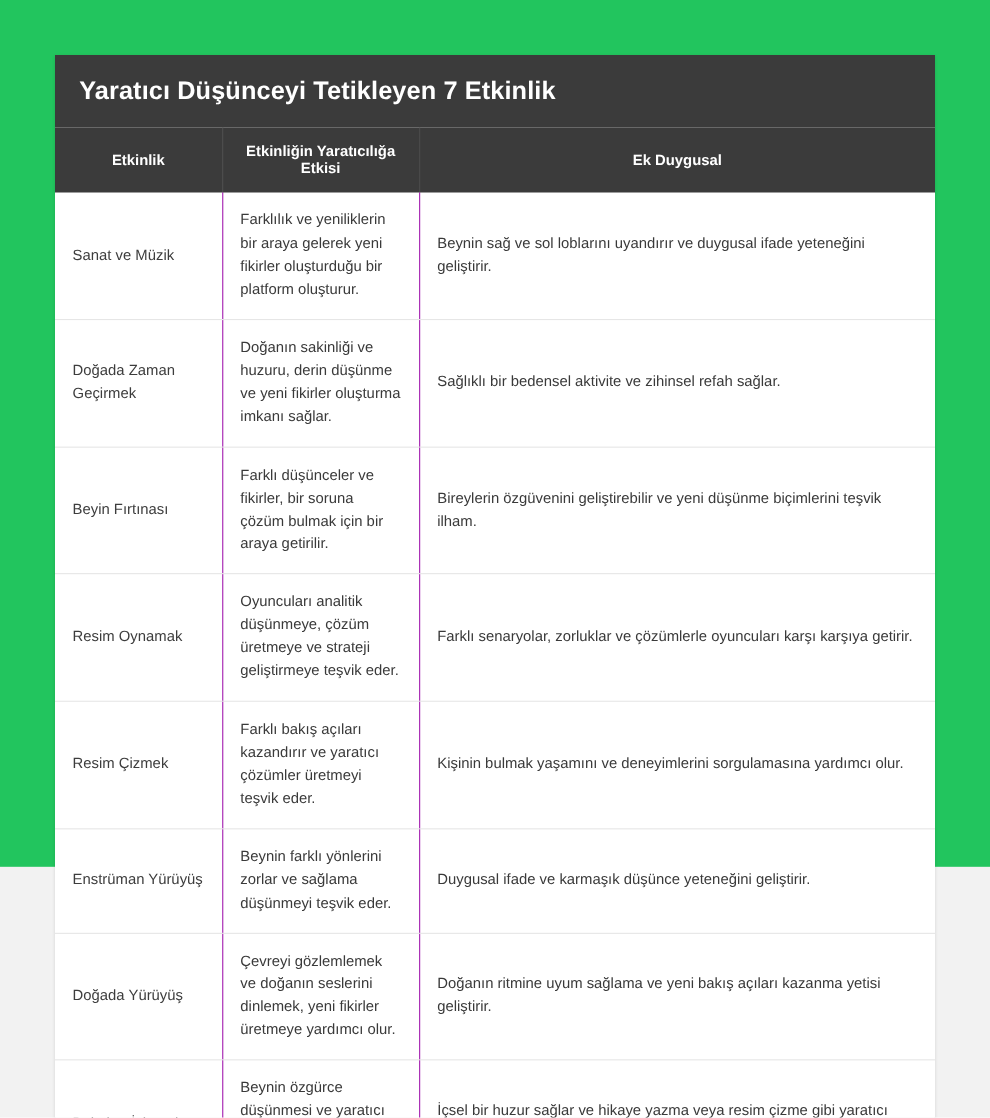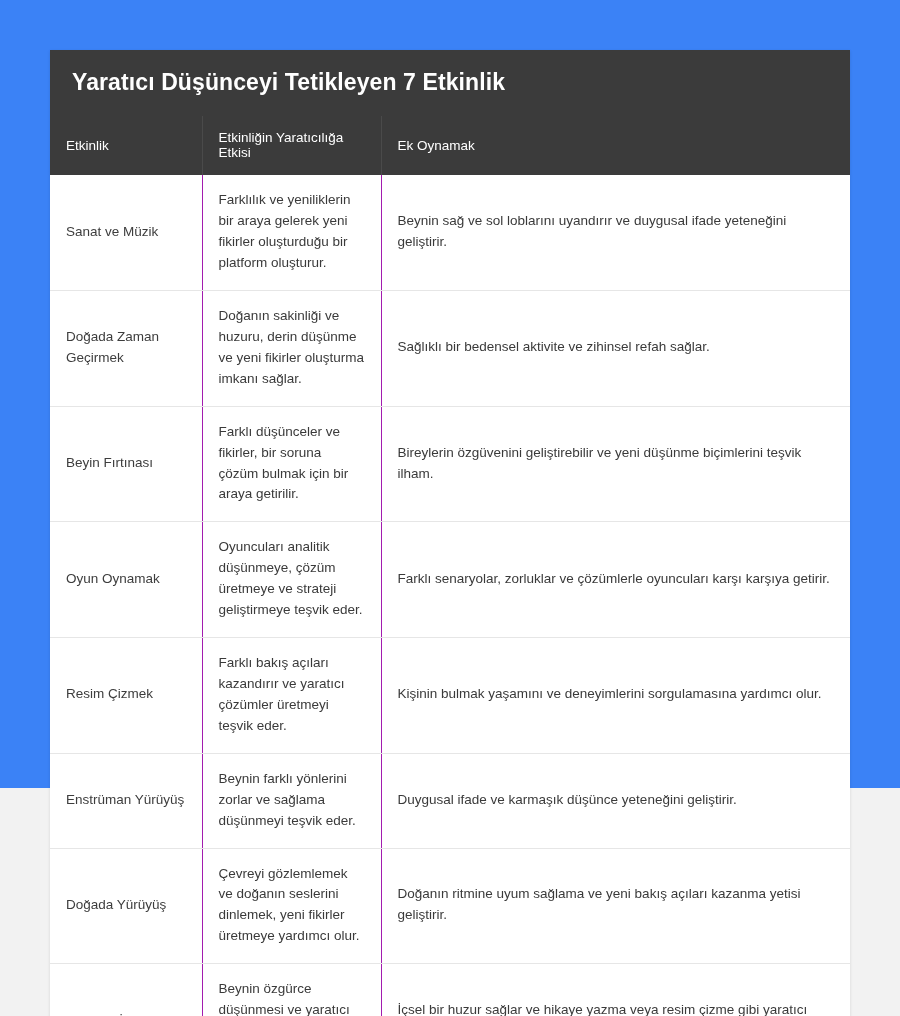--- a/index.html
+++ b/index.html
@@ -11,21 +11,21 @@
     height: 1016px;
     background: #f2f2f2;
     font-family: "Liberation Sans", sans-serif;
     -webkit-font-smoothing: antialiased;
   }
   .page {
     width: 900px;
     height: 788px;
     box-sizing: border-box;
     padding: 50px 50px 0 50px;
-    background: #3b82f6;
+    background: #22c55e;
   }
   .card {
     width: 800px;
     background: #ffffff;
     box-shadow: 0 1px 3px rgba(0,0,0,0.12);
   }
   .title-bar {
     background: #3b3b3b;
     color: #ffffff;
     padding: 20px 22px 21px 22px;
@@ -38,22 +38,22 @@
   }
   table {
     border-collapse: collapse;
     width: 800px;
     table-layout: fixed;
   }
   thead th {
     background: #3b3b3b;
     color: #ffffff;
     font-size: 13.5px;
-    font-weight: normal;
-    text-align: left;
+    font-weight: bold;
+    text-align: center;
     padding: 14px 16px 15px 16px;
     vertical-align: middle;
     border-right: 1px solid #4a4a4a;
   }
   thead th:last-child { border-right: none; }
 
   col.c1 { width: 152px; }
   col.c2 { width: 179px; }
   col.c3 { width: 469px; }
 
@@ -90,41 +90,41 @@
     <table>
       <colgroup>
         <col class="c1">
         <col class="c2">
         <col class="c3">
       </colgroup>
       <thead>
         <tr>
           <th>Etkinlik</th>
           <th>Etkinliğin Yaratıcılığa Etkisi</th>
-          <th>Ek Oynamak</th>
+          <th>Ek Duygusal</th>
         </tr>
       </thead>
       <tbody>
         <tr>
           <td class="col-activity">Sanat ve Müzik</td>
           <td class="col-effect">Farklılık ve yeniliklerin bir araya gelerek yeni fikirler oluşturduğu bir platform oluşturur.</td>
           <td class="col-extra">Beynin sağ ve sol loblarını uyandırır ve duygusal ifade yeteneğini geliştirir.</td>
         </tr>
         <tr>
           <td class="col-activity">Doğada Zaman Geçirmek</td>
           <td class="col-effect">Doğanın sakinliği ve huzuru, derin düşünme ve yeni fikirler oluşturma imkanı sağlar.</td>
           <td class="col-extra">Sağlıklı bir bedensel aktivite ve zihinsel refah sağlar.</td>
         </tr>
         <tr>
           <td class="col-activity">Beyin Fırtınası</td>
           <td class="col-effect">Farklı düşünceler ve fikirler, bir soruna çözüm bulmak için bir araya getirilir.</td>
           <td class="col-extra">Bireylerin özgüvenini geliştirebilir ve yeni düşünme biçimlerini teşvik ilham.</td>
         </tr>
         <tr>
-          <td class="col-activity">Oyun Oynamak</td>
+          <td class="col-activity">Resim Oynamak</td>
           <td class="col-effect">Oyuncuları analitik düşünmeye, çözüm üretmeye ve strateji geliştirmeye teşvik eder.</td>
           <td class="col-extra">Farklı senaryolar, zorluklar ve çözümlerle oyuncuları karşı karşıya getirir.</td>
         </tr>
         <tr>
           <td class="col-activity">Resim Çizmek</td>
           <td class="col-effect">Farklı bakış açıları kazandırır ve yaratıcı çözümler üretmeyi teşvik eder.</td>
           <td class="col-extra">Kişinin bulmak yaşamını ve deneyimlerini sorgulamasına yardımcı olur.</td>
         </tr>
         <tr>
           <td class="col-activity">Enstrüman Yürüyüş</td>

